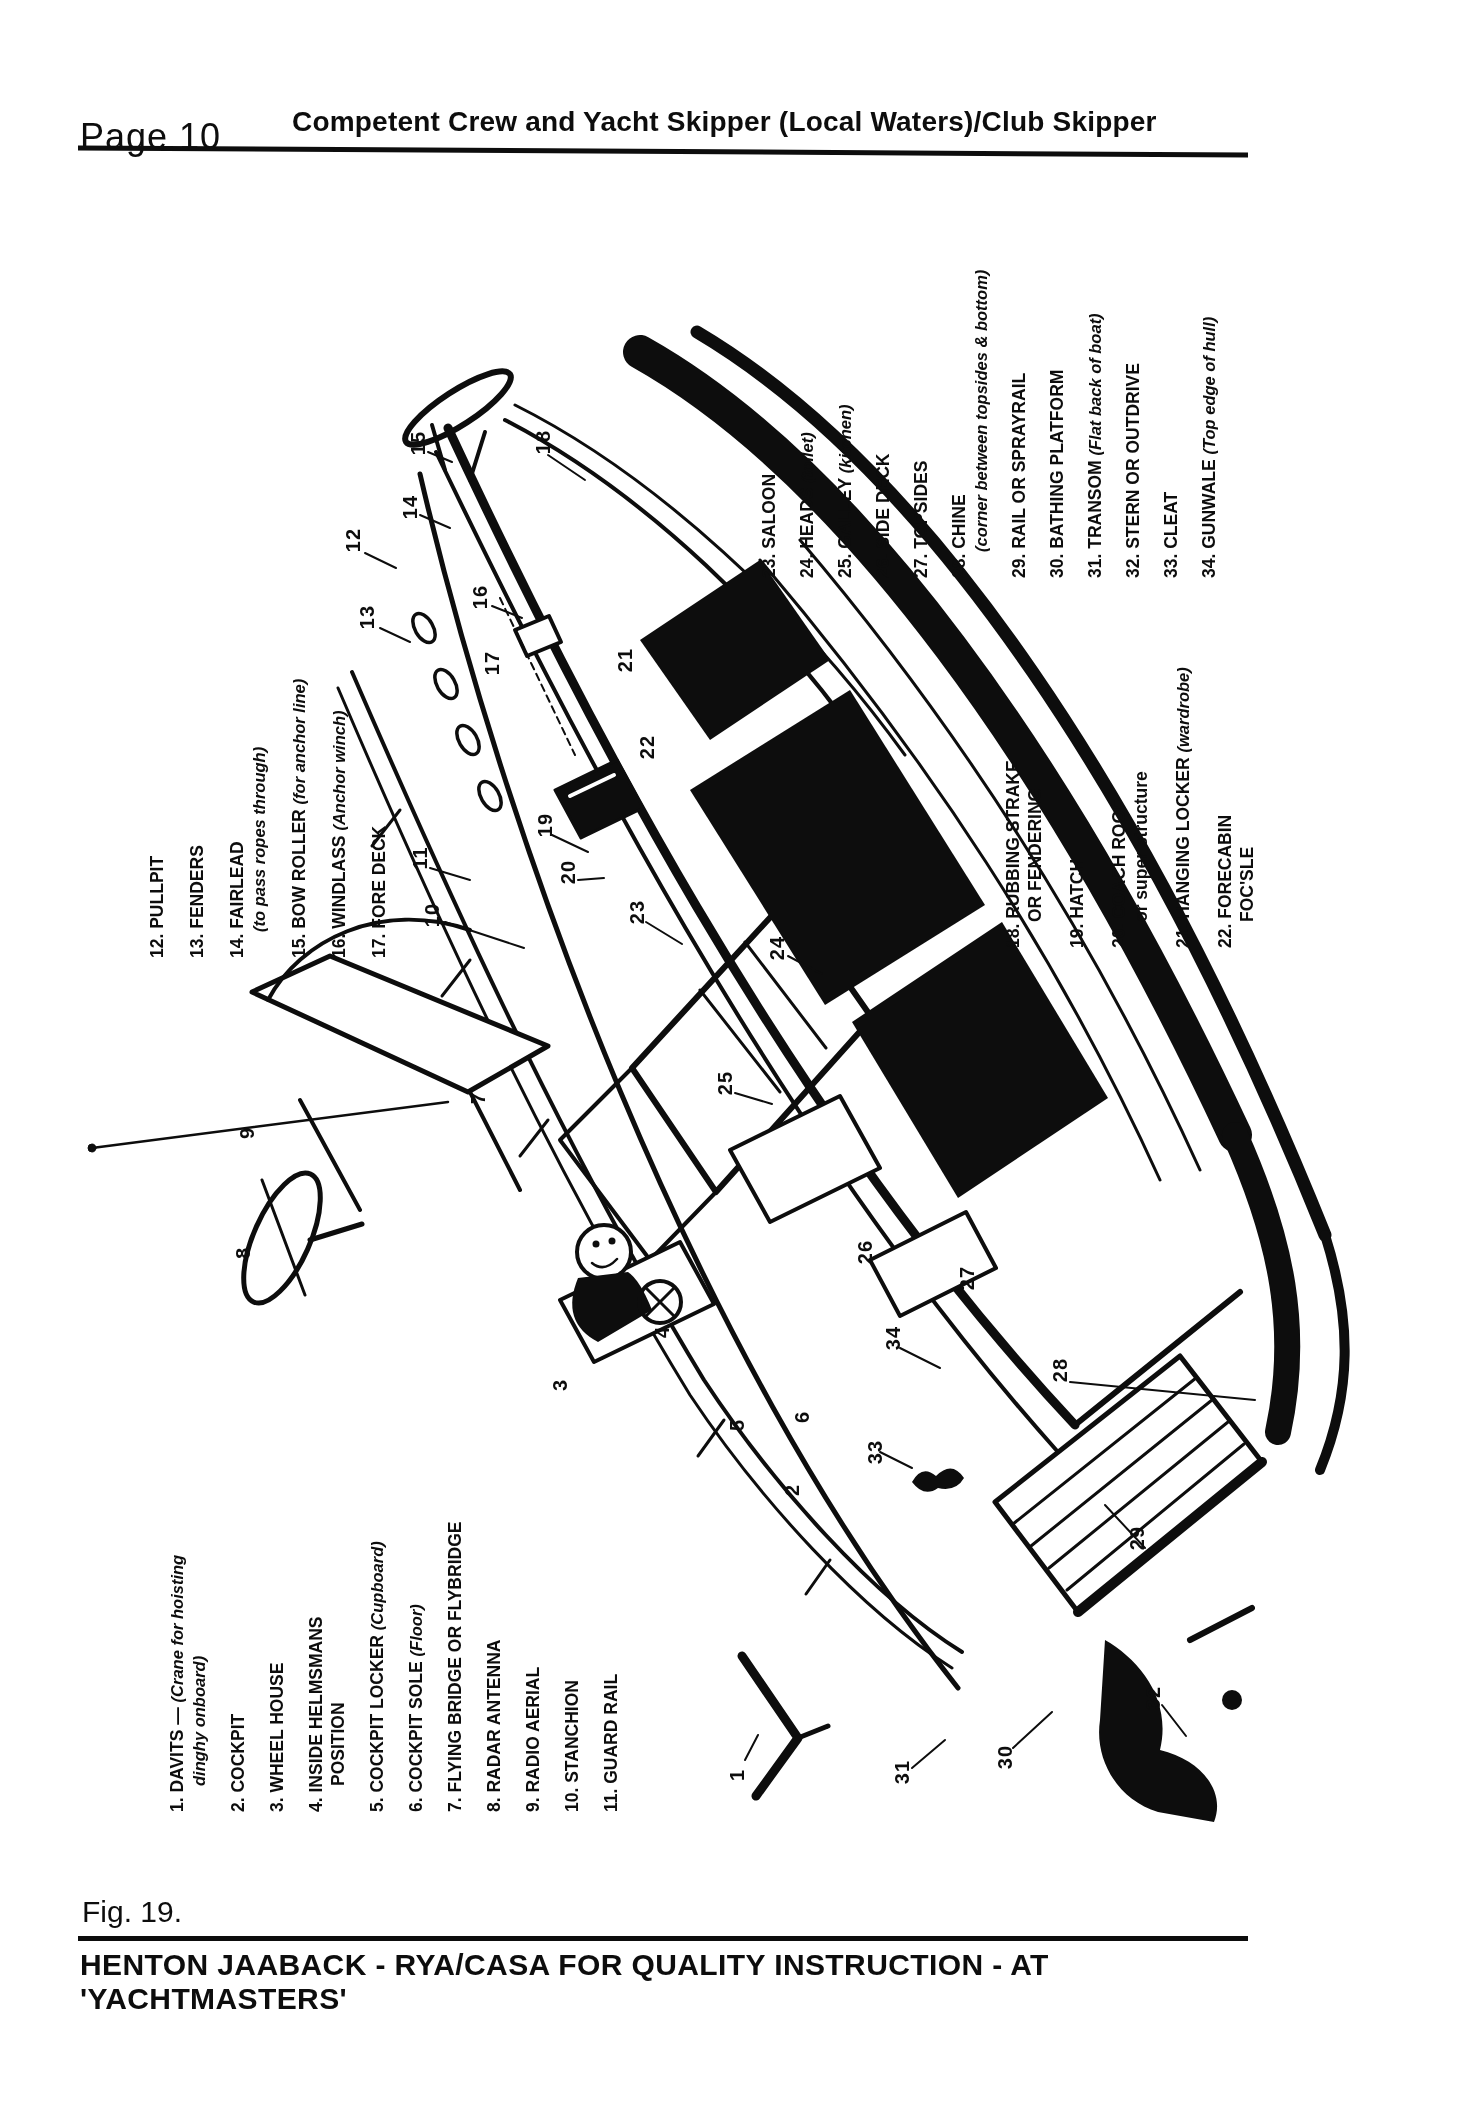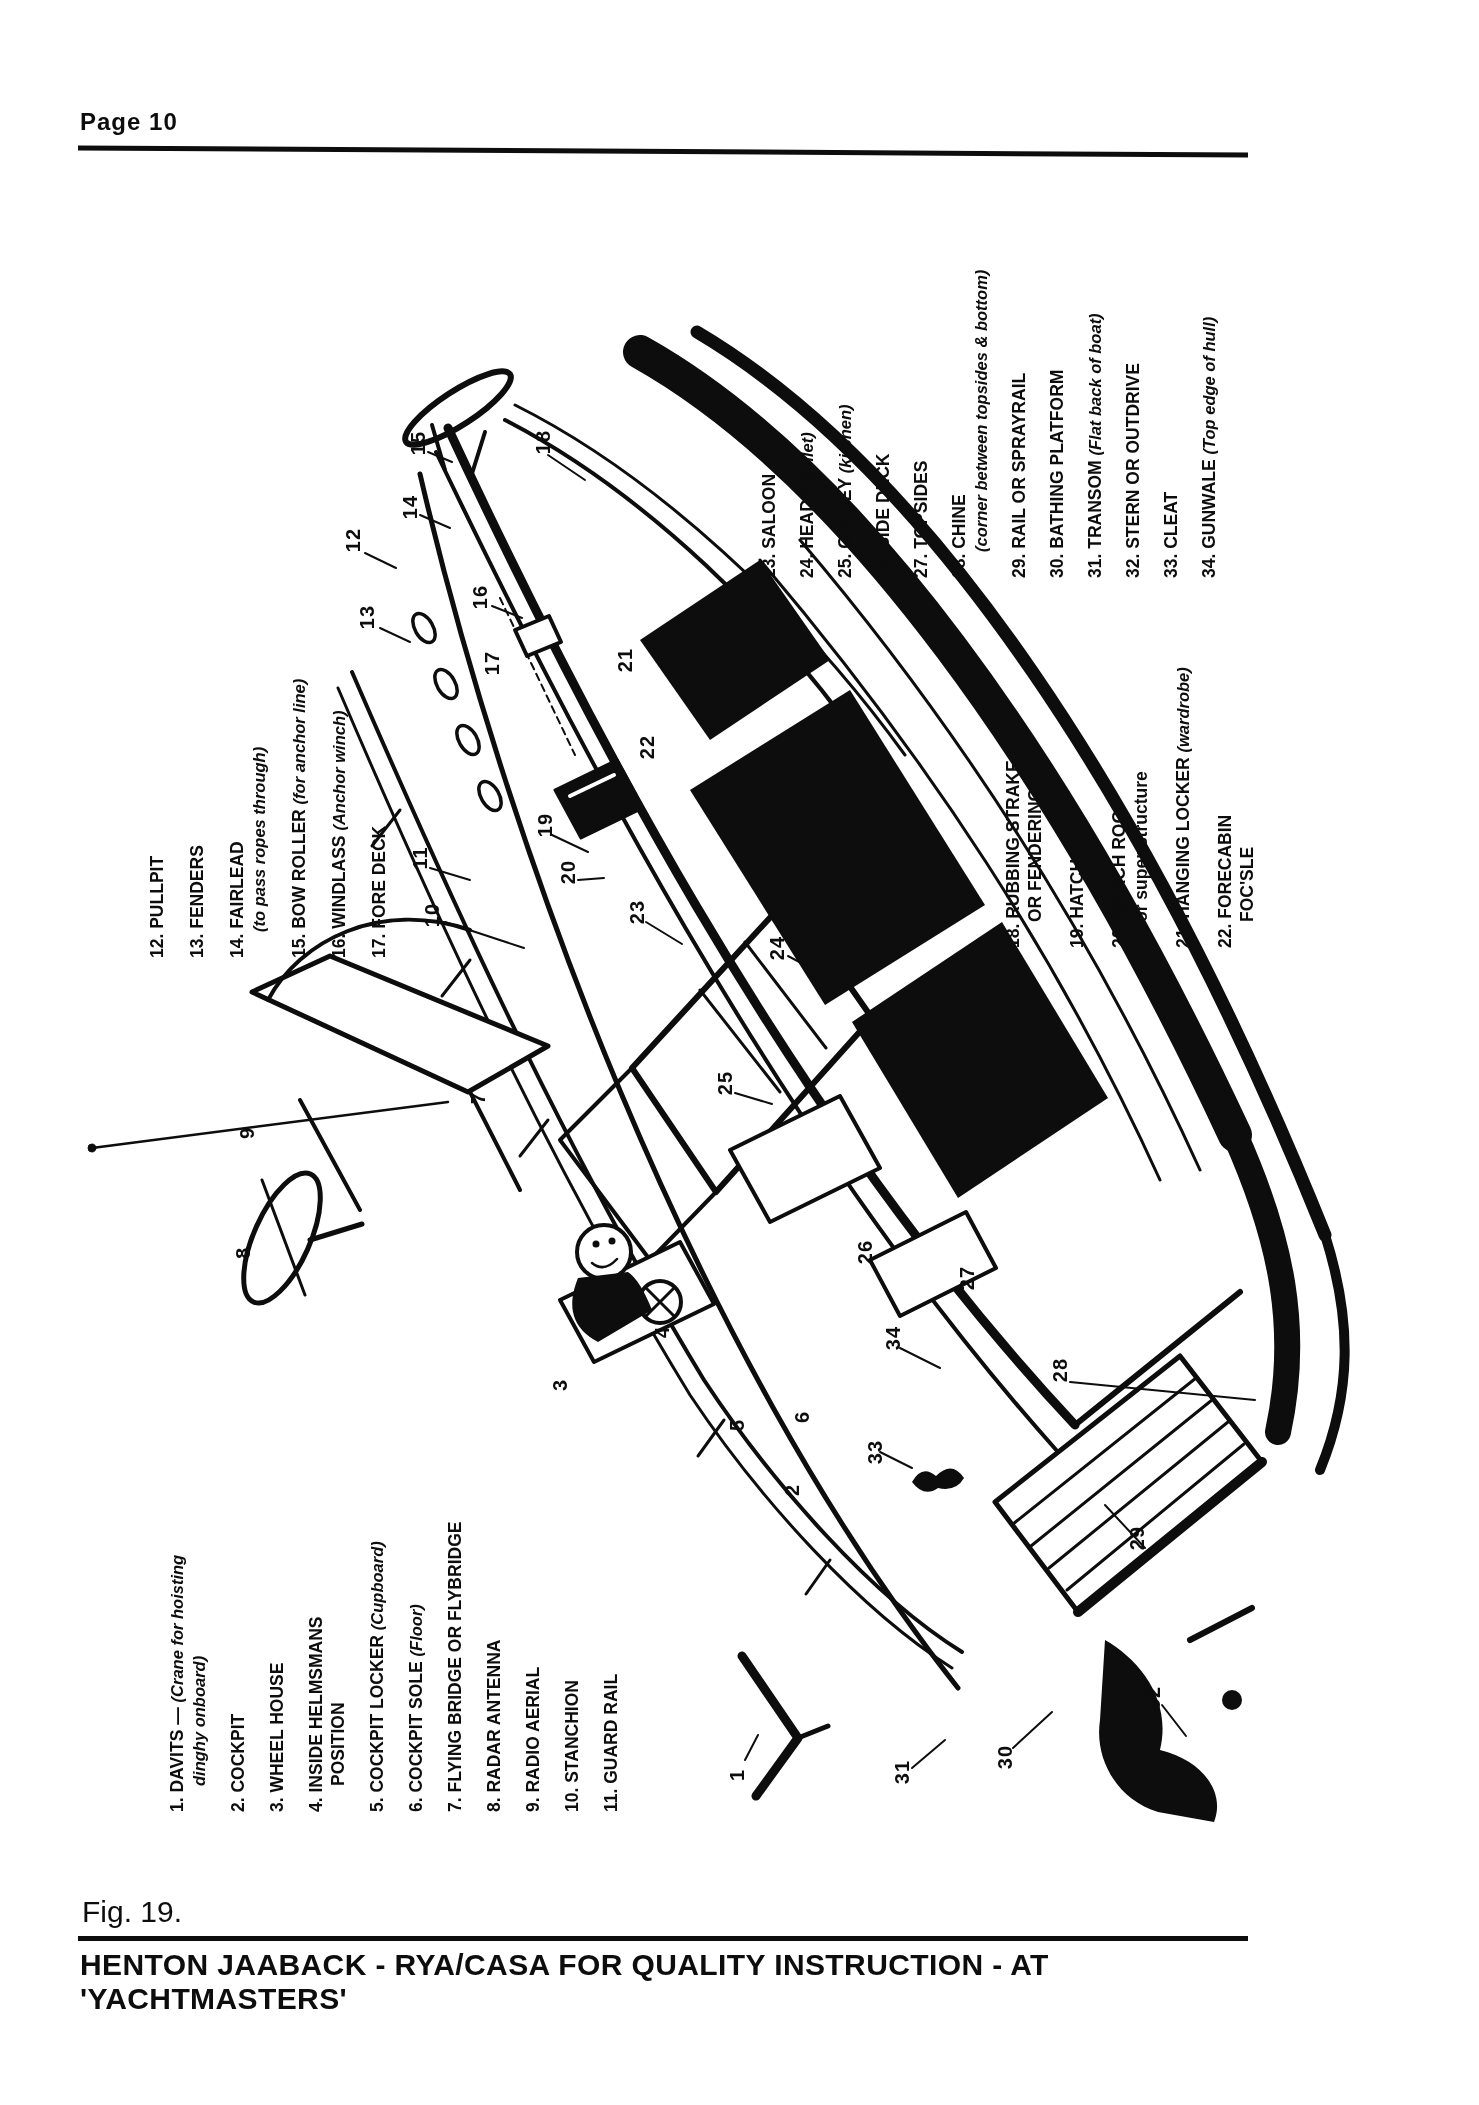--- a/index.html
+++ b/index.html
@@ -1,19 +1,19 @@
 <!DOCTYPE html>
 <html><head>
 <meta charset="utf-8">
 <style>
   html,body{margin:0;padding:0;background:#e8e8e4;}
   .page{position:relative;width:1479px;height:2105px;background:#ffffff;margin:0 auto;
         font-family:"Liberation Sans",sans-serif;color:#0d0d0d;overflow:hidden;}
   
-  .hdr-left{position:absolute;left:80px;top:108px;font-size:24px;font-weight:bold;letter-spacing:1px;}
+  .hdr-left{position:absolute;left:80px;top:116px;font-size:36px;font-weight:normal;letter-spacing:1px;}
   .hdr-right{position:absolute;left:292px;top:106px;width:960px;font-size:28px;font-weight:bold;letter-spacing:.2px;}
   .hdr-rule{position:absolute;left:78px;top:149px;width:1170px;height:5px;background:#0d0d0d;transform:rotate(.35deg);}
   .title{position:absolute;left:80px;top:162px;font-size:35px;font-weight:bold;letter-spacing:.5px;}
   .fig-caption{position:absolute;left:82px;top:1895px;font-size:30px;}
   .ftr-rule{position:absolute;left:78px;top:1936px;width:1170px;height:5px;background:#0d0d0d;}
   .footer{position:absolute;left:80px;top:1948px;width:1180px;font-size:30px;font-weight:bold;letter-spacing:.4px;}
   
   .rot-group{position:absolute;transform-origin:0 0;transform:rotate(-90deg);}
   .rot-group .item{margin:0 0 0 0;}
   .rot-group .line{white-space:nowrap;font-size:17.5px;font-weight:bold;line-height:22px;}
@@ -186,20 +186,21 @@
       <div class="callout" style="left: 1060px; top: 1370px;">28</div>
       <div class="callout" style="left: 1137px; top: 1538px;">29</div>
       <div class="callout" style="left: 1005px; top: 1757px;">30</div>
       <div class="callout" style="left: 902px; top: 1772px;">31</div>
       <div class="callout" style="left: 1153px; top: 1698px;">32</div>
       <div class="callout" style="left: 875px; top: 1452px;">33</div>
       <div class="callout" style="left: 893px; top: 1338px;">34</div>
     </div>
 
   <div class="hdr-left">Page 10</div>
+  <div class="hdr-right">Competent Crew and Yacht Skipper (Local Waters)/Club Skipper</div>
   <div class="hdr-rule"></div>
 
   <div id="group-12-17" class="rot-group">
       <div class="item">
         <div class="line"><span>12. PULLPIT</span></div>
       </div>
       <div class="item">
         <div class="line"><span>13. FENDERS</span></div>
       </div>
       <div class="item">

